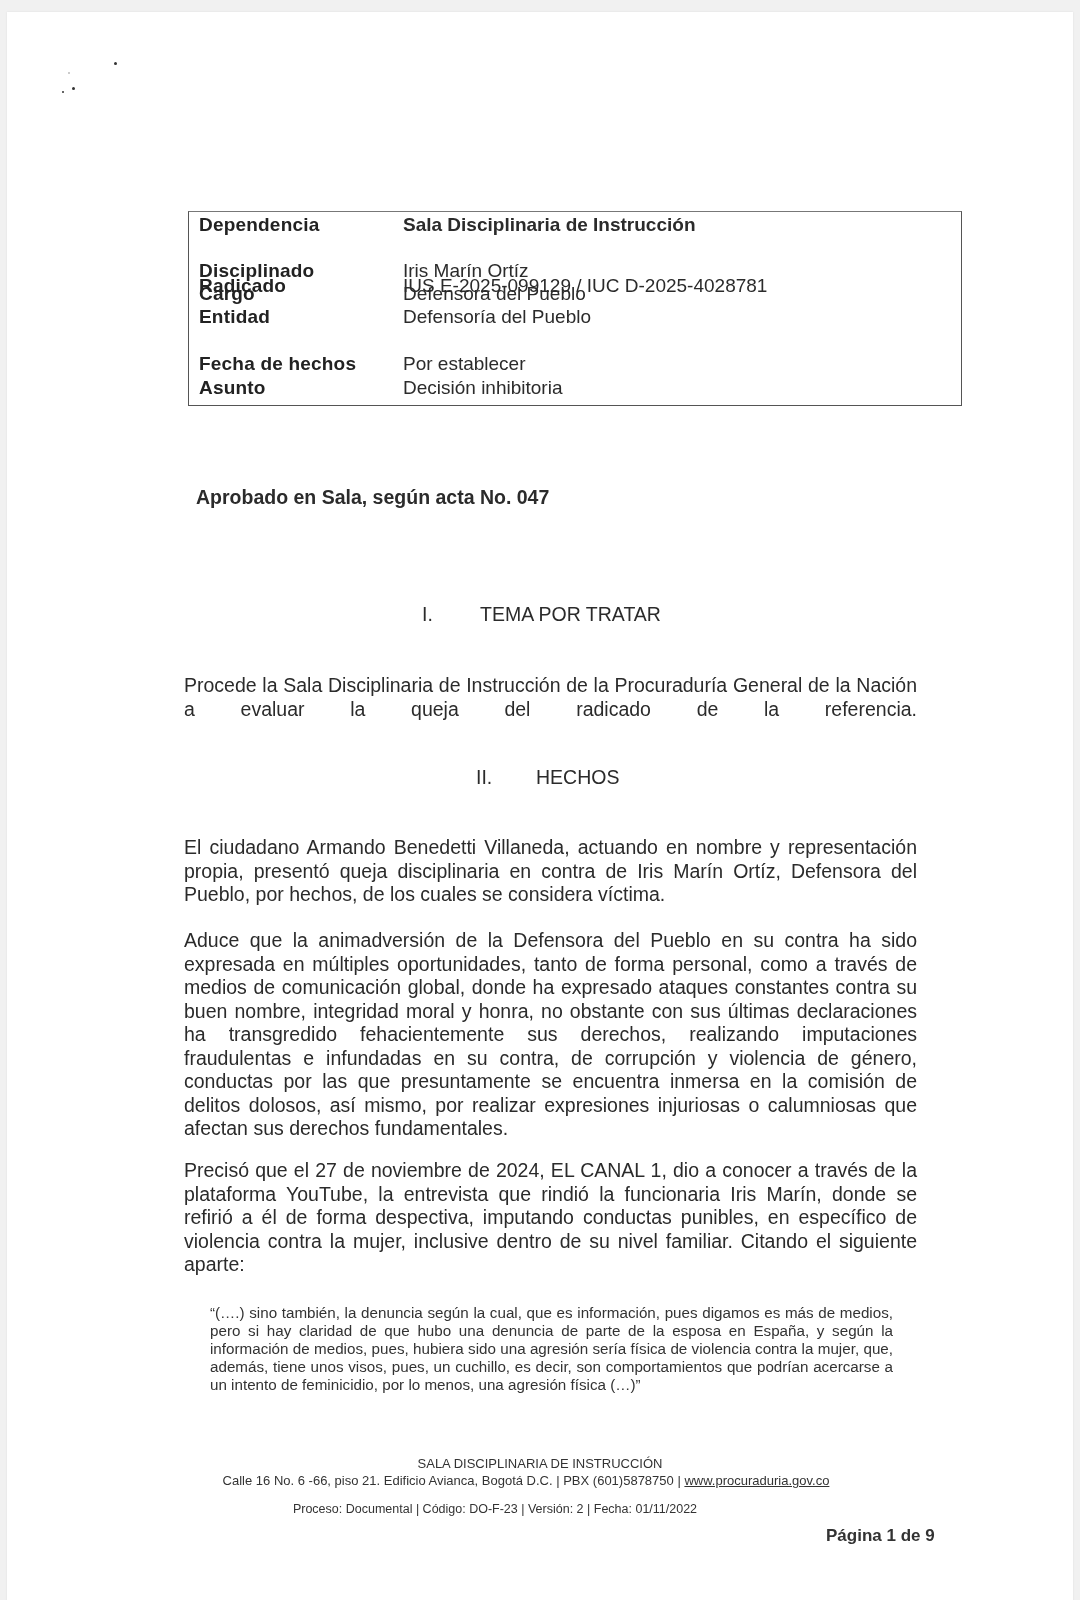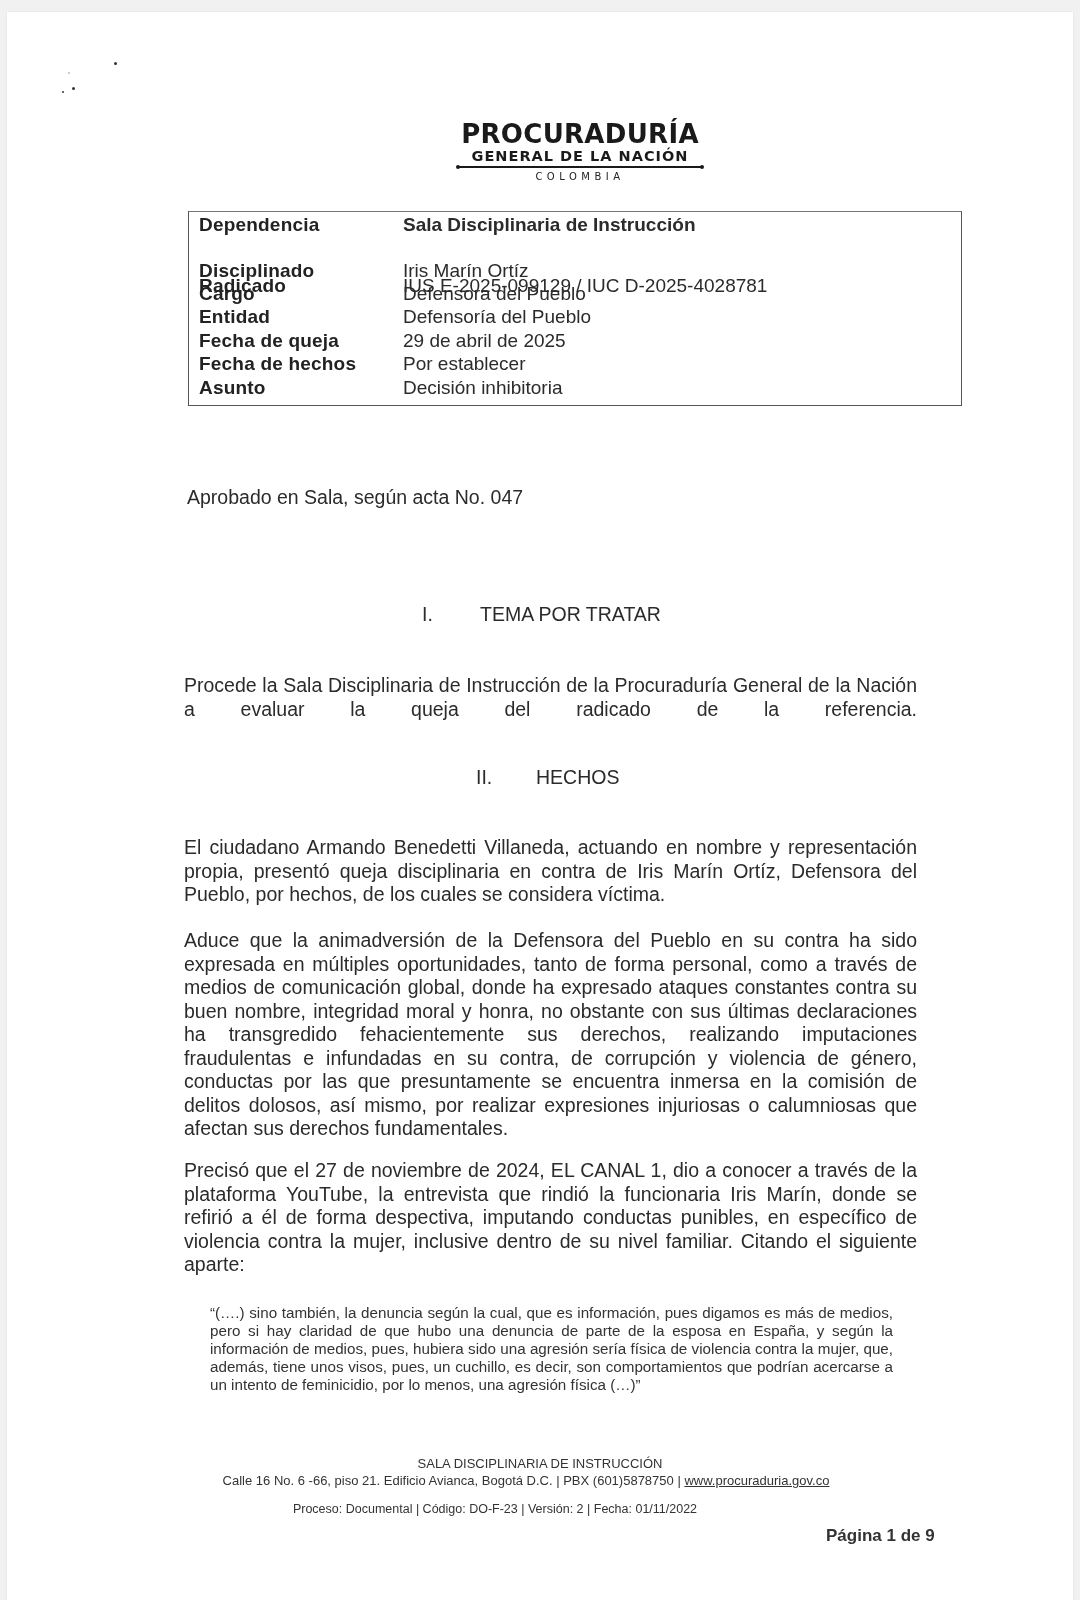--- a/index.html
+++ b/index.html
@@ -75,26 +75,20 @@
 
 <div class="page">
 
   <div class="specks">
     <span class="speck" style="left:107px; top:50px;"></span>
     <span class="speck" style="left:65px; top:75px;"></span>
     <span class="speck" style="left:55px; top:79px; width:2px; height:2px;"></span>
     <span class="speck faint" style="left:61px; top:60px;"></span>
   </div>
 
-  <div class="logo">
-    <div class="logo-title">PROCURADURÍA</div>
-    <div class="logo-sub">GENERAL DE LA NACIÓN</div>
-    <div class="logo-rule"></div>
-    <div class="logo-country">COLOMBIA</div>
-  </div>
 
   <div class="info-box">
     <div class="info-row" style="top:2px;">
       <span class="info-label">Dependencia</span>
       <span class="info-value bold">Sala Disciplinaria de Instrucción</span>
     </div>
     <div class="info-row" style="top:15px;margin-top:48px;">
       <span class="info-label">Radicado</span>
       <span class="info-value">IUS E-2025-099129 / IUC D-2025-4028781</span>
     </div>
@@ -103,35 +97,31 @@
       <span class="info-value">Defensora del Pueblo</span>
     </div>
     <div class="info-row" style="top:48px;">
       <span class="info-label">Disciplinado</span>
       <span class="info-value">Iris Marín Ortíz</span>
     </div>
     <div class="info-row" style="top:94px;">
       <span class="info-label">Entidad</span>
       <span class="info-value">Defensoría del Pueblo</span>
     </div>
-    <div class="info-row" style="top:118px;">
-      <span class="info-label">Fecha de queja</span>
-      <span class="info-value">29 de abril de 2025</span>
-    </div>
     <div class="info-row" style="top:165px;">
       <span class="info-label">Asunto</span>
       <span class="info-value">Decisión inhibitoria</span>
     </div>
     <div class="info-row" style="top:141px;">
       <span class="info-label">Fecha de hechos</span>
       <span class="info-value">Por establecer</span>
     </div>
   </div>
 
-  <div class="p" style="left:180px; top:474px;">Aprobado en Sala, según acta No. 047</div>
+  <div class="p" style="left:189px; top:474px;font-weight:bold;">Aprobado en Sala, según acta No. 047</div>
 
   <div class="heading" style="left:415px; top:591px;">
     <span class="num">I.</span><span>TEMA POR TRATAR</span>
   </div>
   <div class="p justfull" style="left:177px; top:662px; width:733px;">Procede la Sala Disciplinaria de Instrucción de la Procuraduría General de la Nación a evaluar la queja del radicado de la referencia.</div>
 
   <div class="heading" style="left:469px; top:754px;">
     <span class="num" style="width:60px;">II.</span><span>HECHOS</span>
   </div>
 

